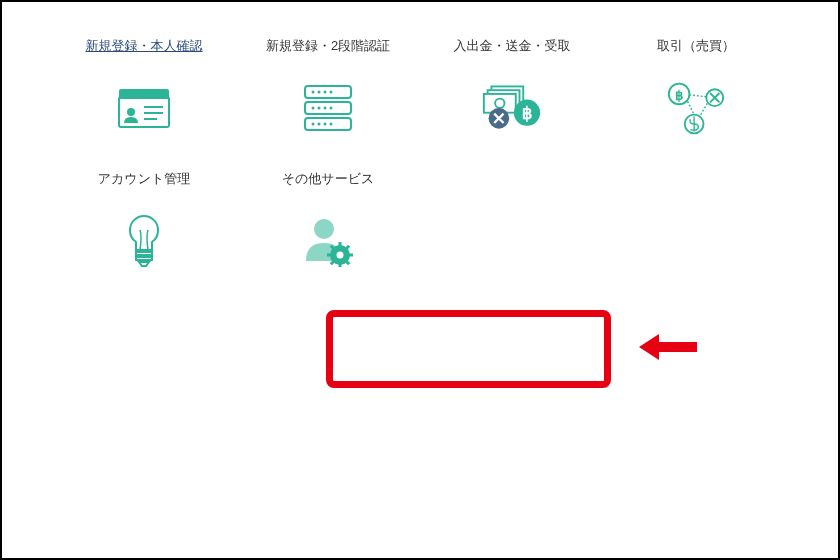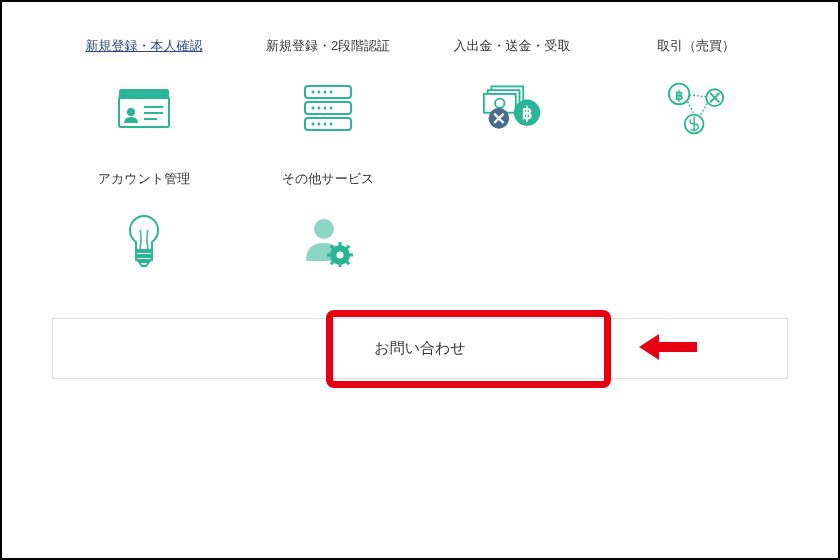--- a/index.html
+++ b/index.html
@@ -186,21 +186,20 @@
       </svg>
     </span>
   </div>
 
 
   <div></div>
 
 </div>
 
 <div class="buttons">
-  <button class="btn">お問い合わせ</button>
 
   <div class="highlight-box"></div>
   <div class="arrow">
     <svg width="62" height="30" viewBox="0 0 62 30">
       <path d="M 2 15 L 22 2 L 22 10 L 60 10 L 60 20 L 22 20 L 22 28 Z" fill="#e60012"></path>
     </svg>
   </div>
 </div>
 
 </body></html>

